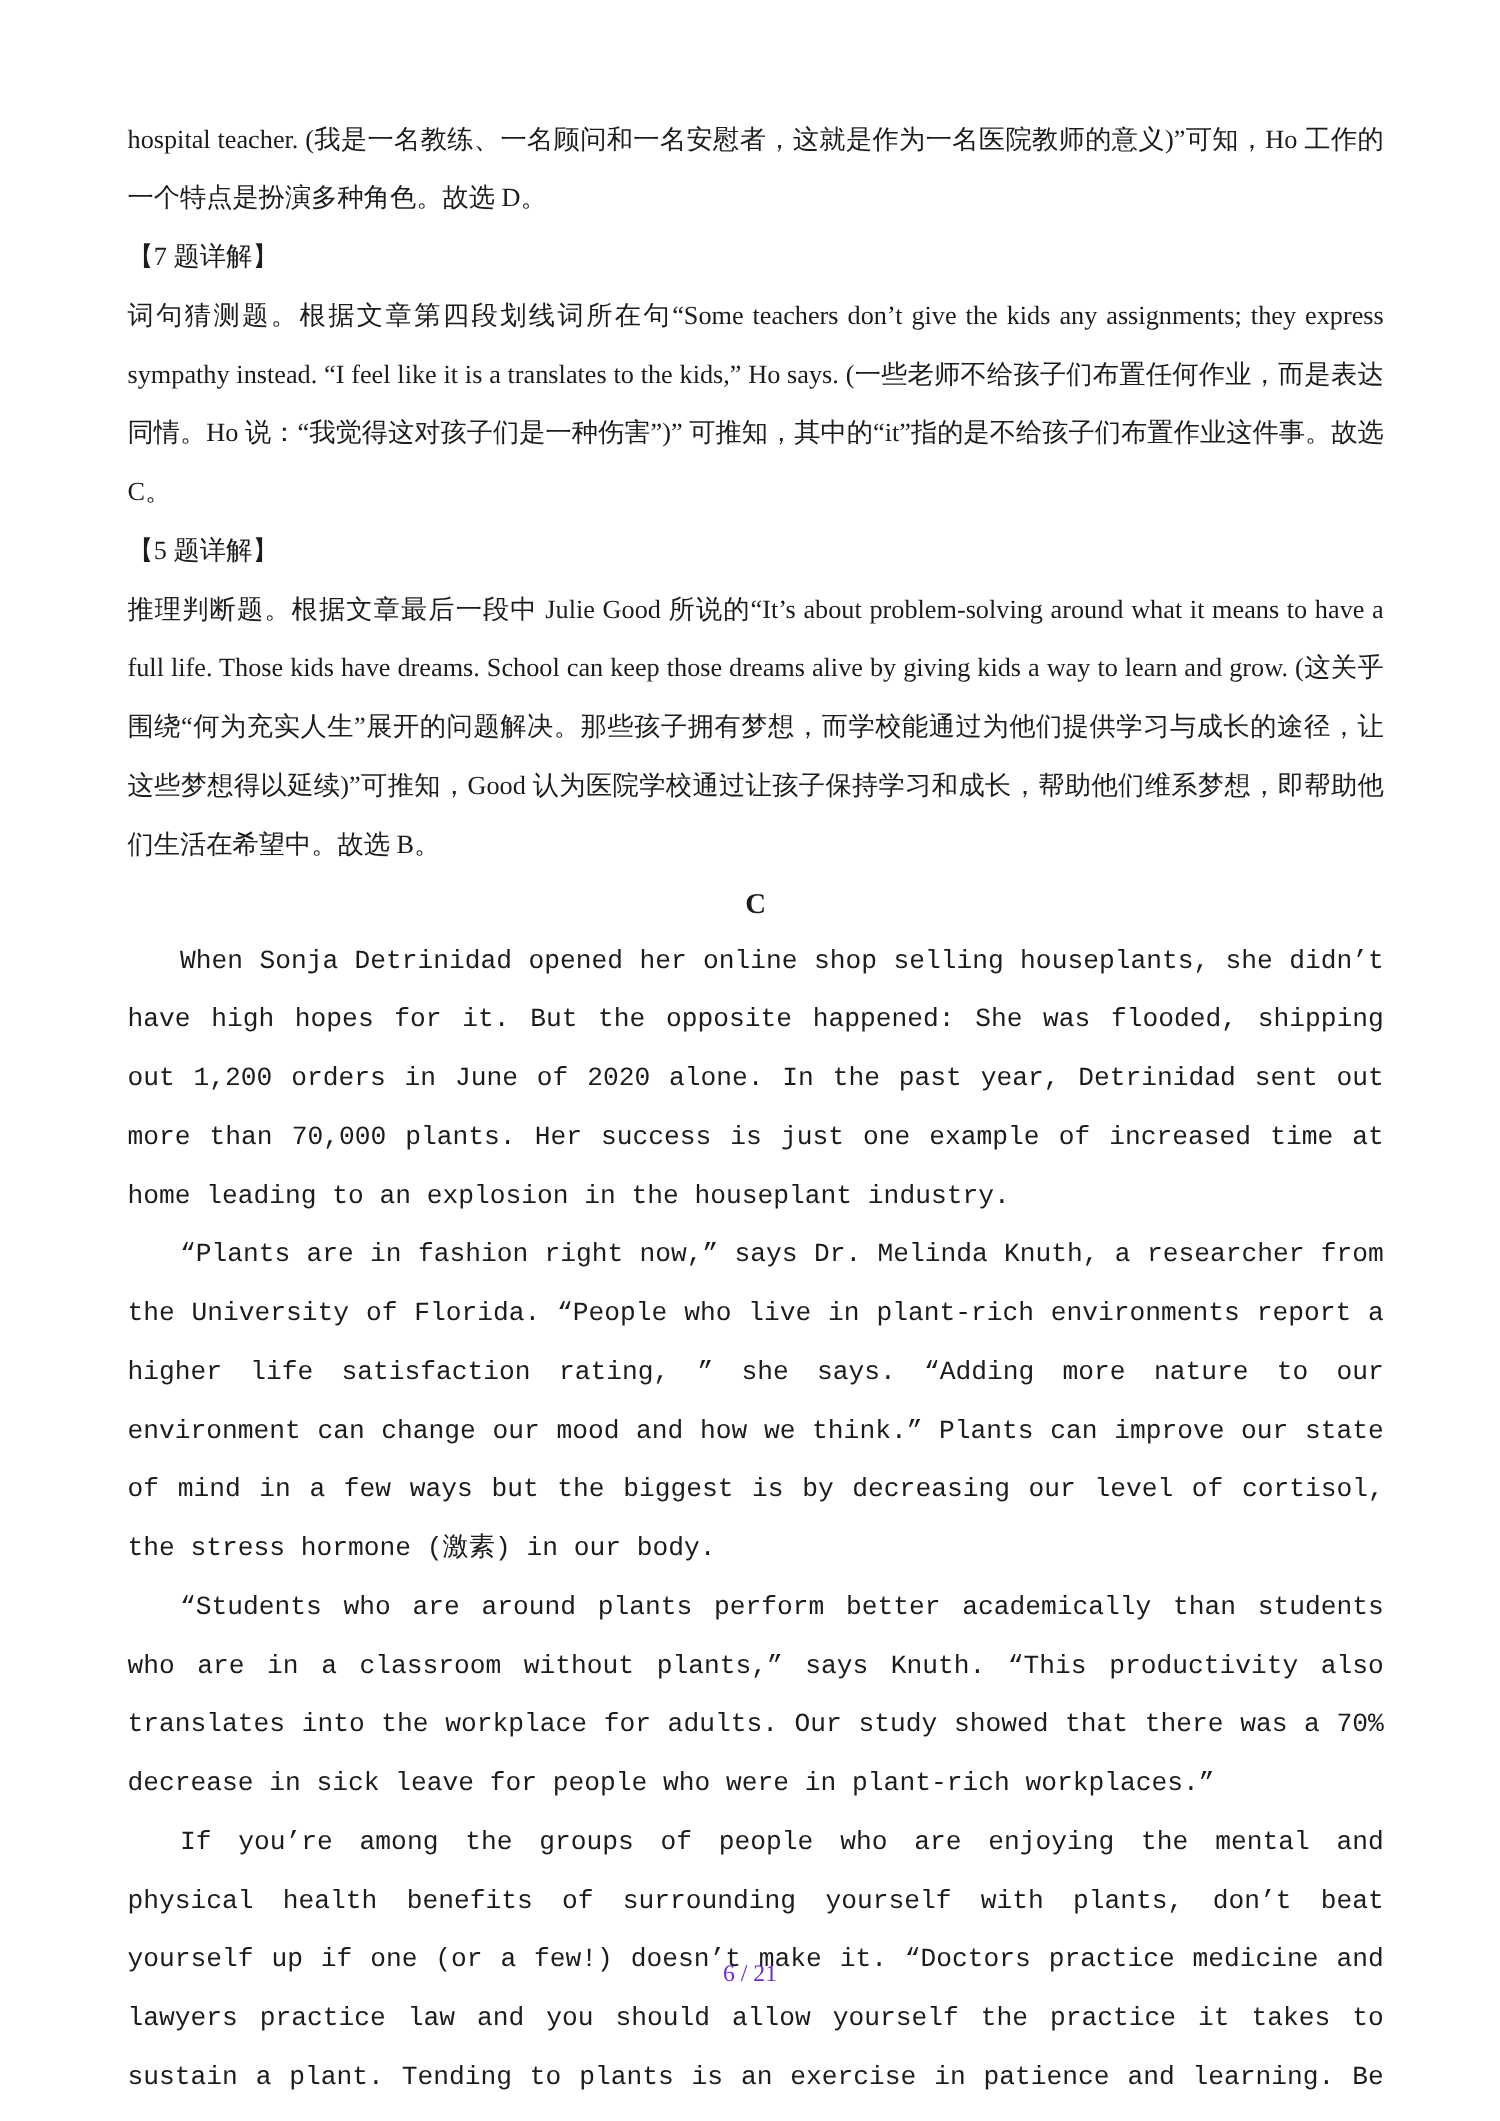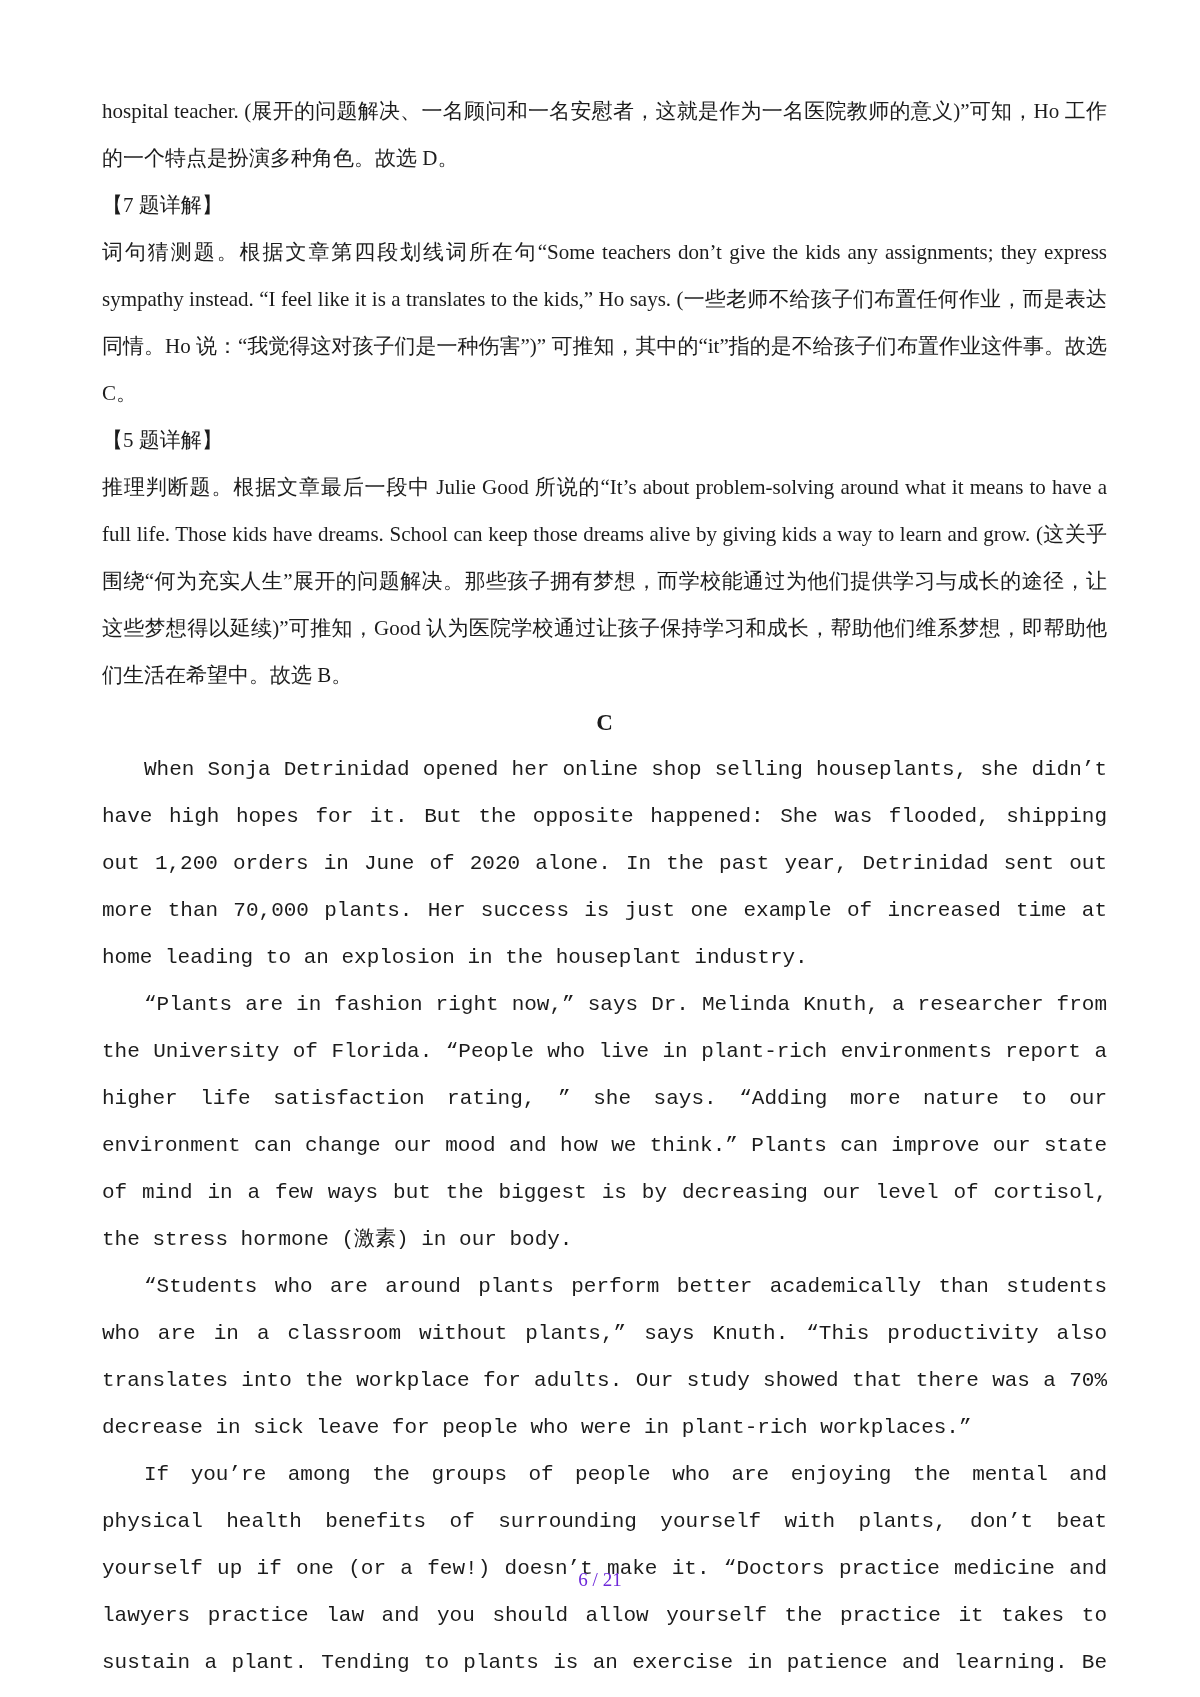--- a/index.html
+++ b/index.html
@@ -46,21 +46,21 @@
     text-align: center;
     font-size: 19px;
     line-height: 26px;
     color: #6d28d9;
   }
 </style>
 </head>
 <body>
 
 <div class="doc">
-  <p>hospital teacher. (展开的问题解决、一名顾问和一名安慰者，这就是作为一名医院教师的意义)”可知，Ho 工作的一个特点是扮演多种角色。故选 D。</p>
+  <p>hospital teacher. (我是一名教练、一名顾问和一名安慰者，这就是作为一名医院教师的意义)”可知，Ho 工作的一个特点是扮演多种角色。故选 D。</p>
 
   <p>【7 题详解】</p>
 
   <p>词句猜测题。根据文章第四段划线词所在句“Some teachers don’t give the kids any assignments; they express sympathy instead. “I feel like it is a translates to the kids,” Ho says. (一些老师不给孩子们布置任何作业，而是表达同情。Ho 说：“我觉得这对孩子们是一种伤害”)” 可推知，其中的“it”指的是不给孩子们布置作业这件事。故选 C。</p>
 
   <p>【5 题详解】</p>
 
   <p>推理判断题。根据文章最后一段中 Julie Good 所说的“It’s about problem-solving around what it means to have a full life. Those kids have dreams. School can keep those dreams alive by giving kids a way to learn and grow. (这关乎围绕“何为充实人生”展开的问题解决。那些孩子拥有梦想，而学校能通过为他们提供学习与成长的途径，让这些梦想得以延续)”可推知，Good 认为医院学校通过让孩子保持学习和成长，帮助他们维系梦想，即帮助他们生活在希望中。故选 B。</p>
 
   <p class="section-letter">C</p>

